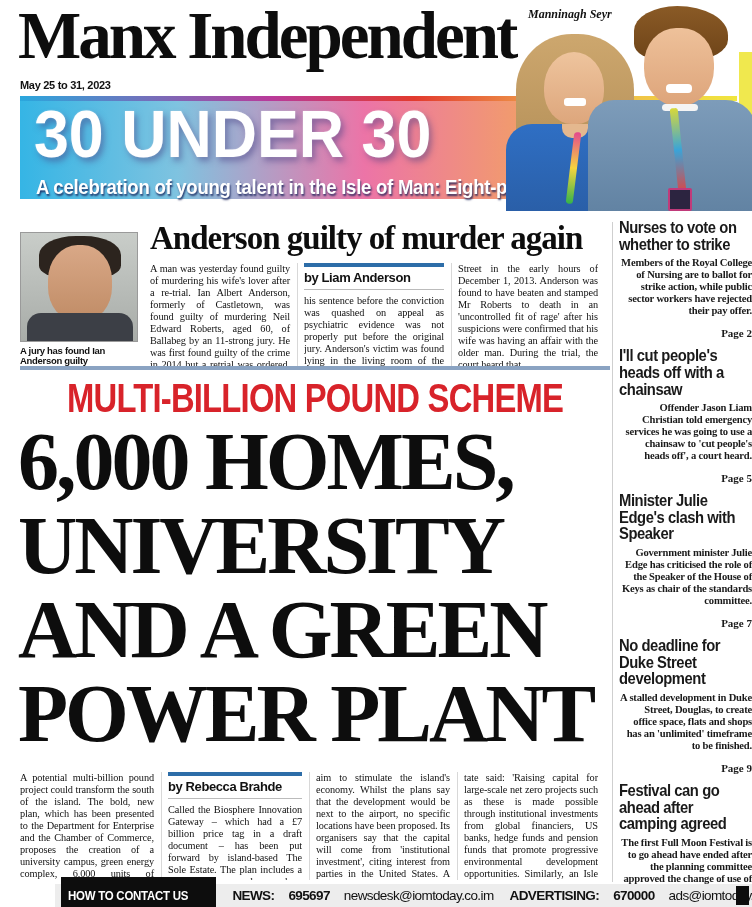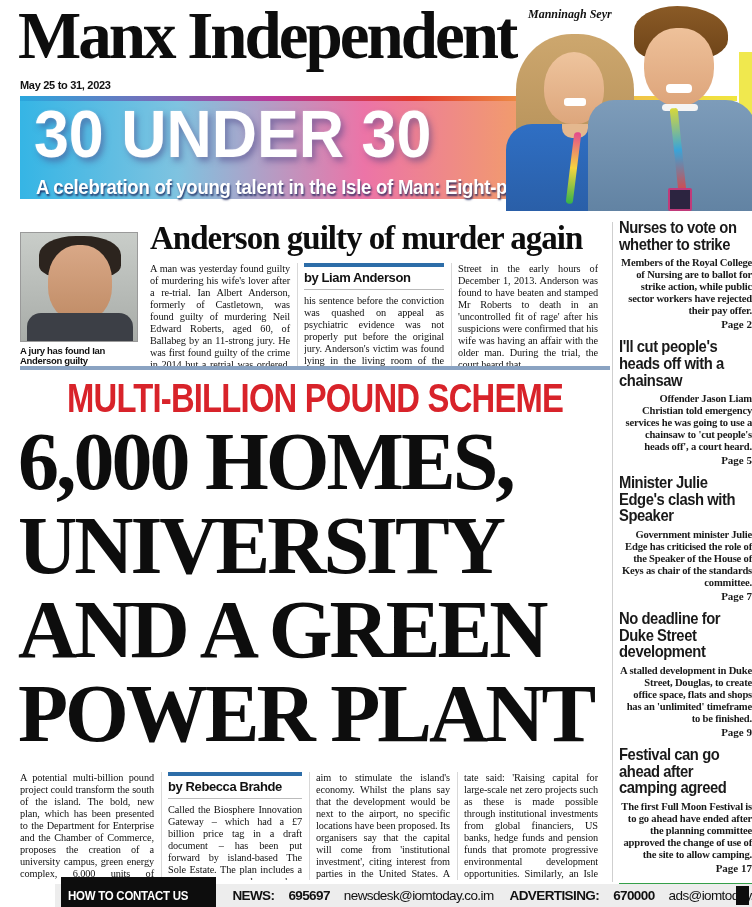--- a/index.html
+++ b/index.html
@@ -70,21 +70,21 @@
   .kicker span { font:900 41px/1 "Liberation Sans",sans-serif; color:#d8232a; white-space:nowrap; transform:scaleX(.8); letter-spacing:-1px; }
   .lead-headline { position:absolute; left:18px; top:420px; width:592px; font:700 82px/84px "Liberation Serif","DejaVu Serif",serif; color:#0d0d0d; letter-spacing:-3px; }
   .lead-article { position:absolute; left:20px; top:772px; width:590px; display:flex; height:108px; }
 
   
   .v-divider { position:absolute; left:612px; top:222px; width:1px; height:660px; background:#cfcfcf; }
   .sidebar { position:absolute; left:619px; top:220px; width:133px; }
   .sb-item { margin-bottom:9px; }
   .sb-h { font:700 17px/0.98 "Liberation Sans",sans-serif; color:#1a1a1a; transform:scaleX(.87); transform-origin:0 0; width:115%; letter-spacing:-0.5px; margin-bottom:4px; }
   .sb-b { font:700 10.6px/1.13 "Liberation Serif","DejaVu Serif",serif; color:#1a1a1a; text-align:right; letter-spacing:-0.2px; }
-  .sb-p { font:700 11px/1.1 "Liberation Serif","DejaVu Serif",serif; color:#1a1a1a; text-align:right; margin-top:1px; }
+  .sb-p { font:700 11px/1.1 "Liberation Serif","DejaVu Serif",serif; color:#1a1a1a; text-align:right; margin-top:10px; }
   .promo { margin-top:4px; width:133px; background:#35a04a; padding:4px 4px 8px; }
   .promo-photo { position:relative; width:125px; height:106px; background:linear-gradient(180deg,#c3beae,#938e7c); overflow:hidden; }
   .tower { position:absolute; top:6px; width:36px; height:72px; background:#6f6a5c; }
   .tower.l { left:2px; } .tower.r { right:2px; }
   .tower:before { content:""; position:absolute; left:0; top:-6px; width:100%; height:6px;
     background:repeating-linear-gradient(90deg,#6f6a5c 0 6px,transparent 6px 11px); }
 
   
   .contact { position:absolute; left:55px; top:884px; width:697px; height:23px; background:#ededed; display:flex; align-items:center; }
   .contact-box { background:#0d0d0d; color:#fff; height:37px; margin-left:6px; padding:0 7px; display:flex; align-items:center; }

